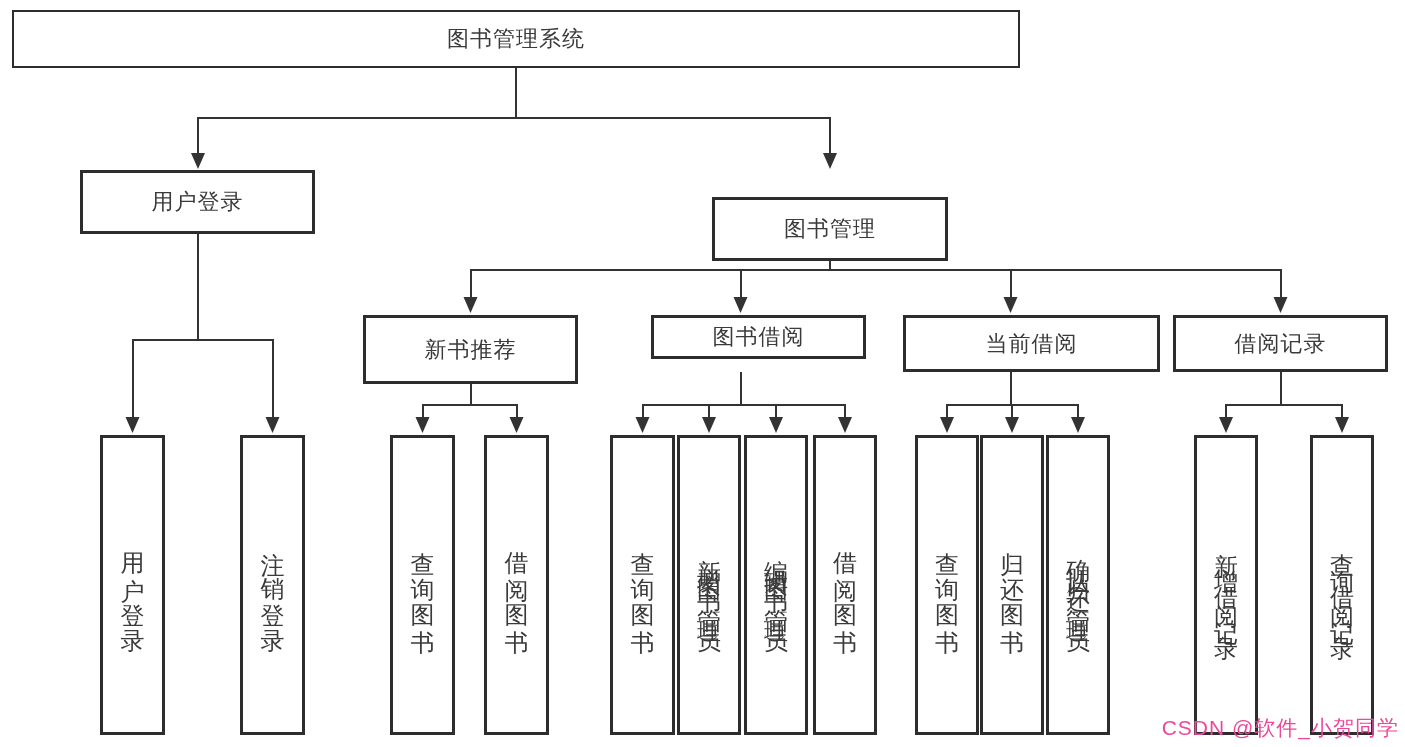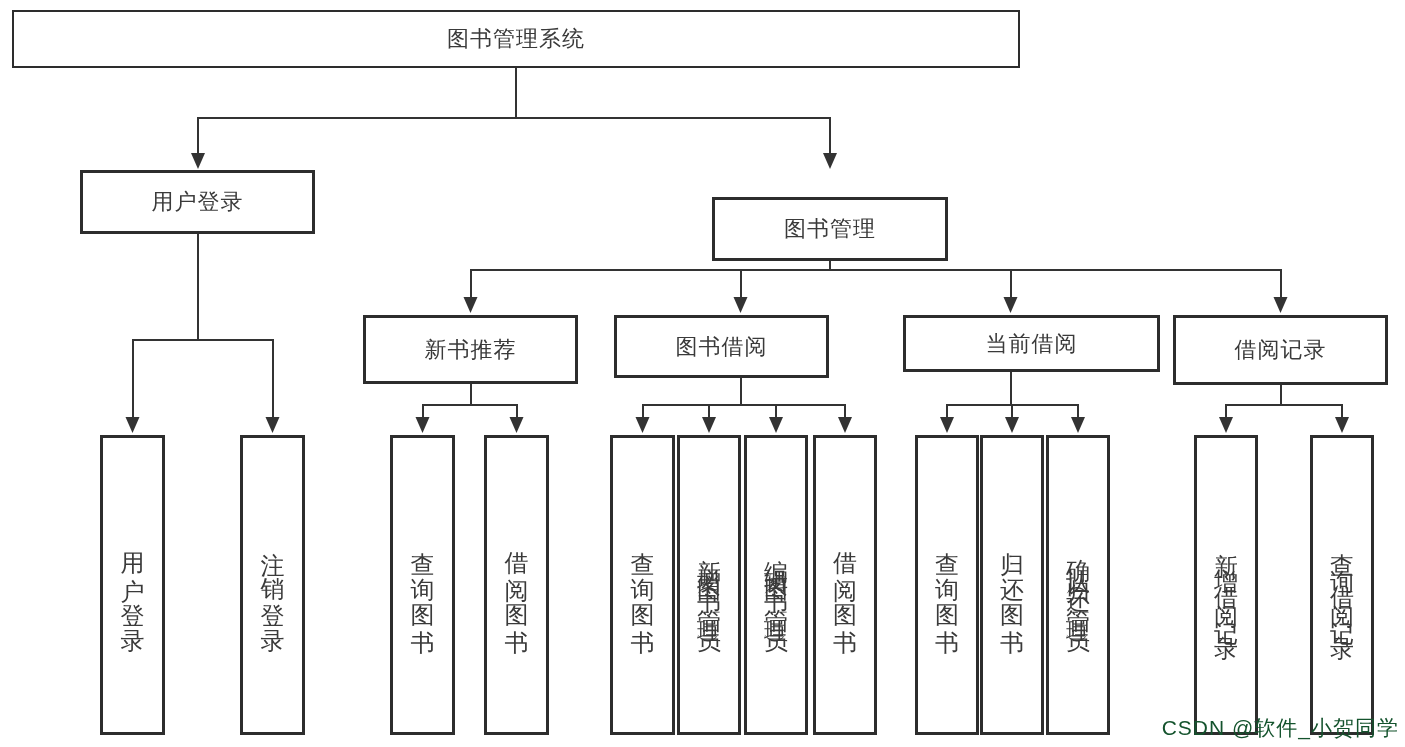--- a/index.html
+++ b/index.html
@@ -38,21 +38,21 @@
     line-height: 1;
   }
   .pitch-lg { letter-spacing: 26px; }
   .pitch-md { letter-spacing: 17px; }
   .pitch-sm { letter-spacing: 10px; }
   .watermark {
     position: absolute;
     right: 6px;
     bottom: 5px;
     font-size: 21px;
-    color: #14532d;
+    color: #ec4899;
     z-index: 3;
     letter-spacing: 1px;
     white-space: nowrap;
   }
 </style>
 </head>
 <body>
 
 <div class="stage">
 
@@ -102,27 +102,27 @@
   <div class="node h" style="left:80px; top:170px; width:235px; height:64px;">
     <span>用户登录</span>
   </div>
   <div class="node h" style="left:712px; top:170px; width:236px; height:64px;margin-top:27px;">
     <span>图书管理</span>
   </div>
 
   <div class="node h" style="left:363px; top:315px; width:215px; height:69px;">
     <span>新书推荐</span>
   </div>
-  <div class="node h" style="left:614px; top:315px; width:215px; height:63px;text-align:center;">
+  <div class="node h" style="left:651px; top:315px; width:215px; height:44px;text-align:center;">
     <span>图书借阅</span>
   </div>
   <div class="node h" style="left:903px; top:315px; width:257px; height:57px;">
     <span>当前借阅</span>
   </div>
-  <div class="node h" style="left:1173px; top:315px; width:215px; height:70px;">
+  <div class="node h" style="left:1173px; top:315px; width:215px; height:57px;">
     <span>借阅记录</span>
   </div>
 
   <div class="node v" style="left:100px; top:435px; width:65px; height:300px;">
     <span class="vtext pitch-lg">用户登录</span>
   </div>
   <div class="node v" style="left:240px; top:435px; width:65px; height:300px;">
     <span class="vtext pitch-lg">注销登录</span>
   </div>
 

